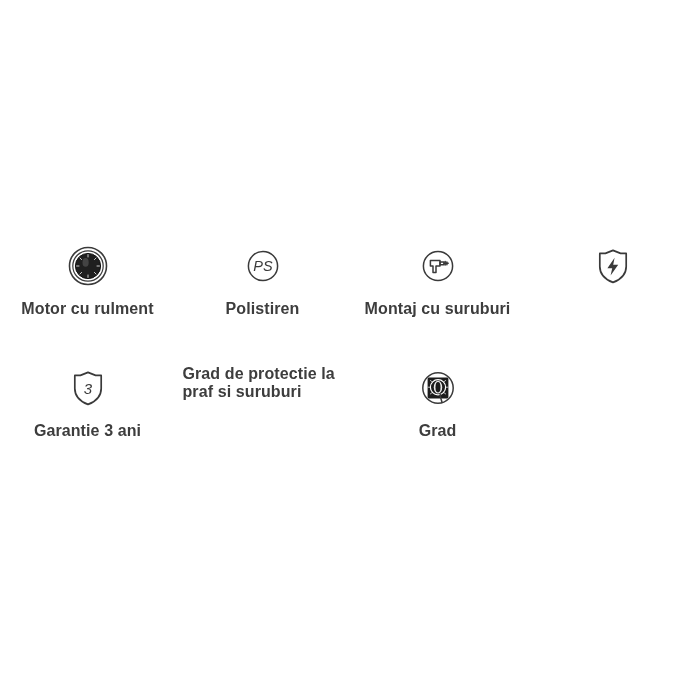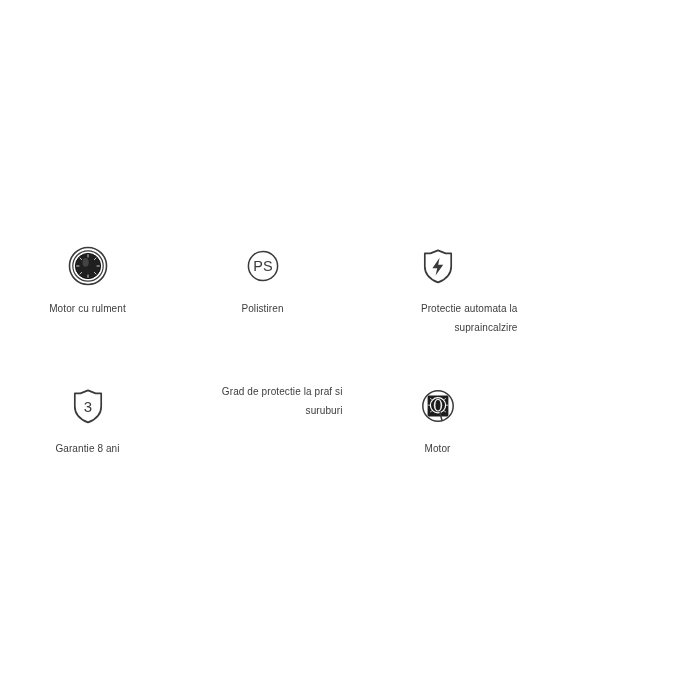--- a/index.html
+++ b/index.html
@@ -46,34 +46,35 @@
 
   .feature-cell.empty {
     visibility: hidden;
   }
 
   .feature-icon {
     width: 46px;
     height: 46px;
     display: block;
     margin: 0 0 11px 0;
+    font-style: italic;
   }
 
   .feature-icon svg {
     display: block;
     width: 46px;
     height: 46px;
   }
 
   .feature-label {
-    font-size: 10px;
+    font-size: 16px;
     line-height: 18.5px;
     color: #3d3d3d;
-    text-align: right;
-    font-weight: 400;
+    text-align: left;
+    font-weight: 700;
     letter-spacing: 0.1px;
     white-space: pre-line;
     max-width: 160px;
   }
 </style>
 </head>
 <body>
 
 <div id="feature-grid">
 
@@ -105,43 +106,57 @@
     <div class="feature-cell">
       <span class="feature-icon">
         <svg viewBox="0 0 46 46" xmlns="http://www.w3.org/2000/svg">
           <circle cx="23" cy="23" r="14.6" fill="none" stroke="#3a3a3a" stroke-width="1.5"></circle>
           <text x="23" y="28.2" text-anchor="middle" font-family="Liberation Sans, DejaVu Sans, sans-serif" font-size="14.5" fill="#3a3a3a" letter-spacing="0.2">PS</text>
         </svg>
       </span>
       <span class="feature-label">Polistiren</span>
     </div>
 
+    <div class="feature-cell">
+      <span class="feature-icon">
+        <svg viewBox="0 0 46 46" xmlns="http://www.w3.org/2000/svg">
+          <circle cx="23" cy="23" r="14.6" fill="none" stroke="#3a3a3a" stroke-width="1.5"></circle>
+          <g fill="none" stroke="#3a3a3a" stroke-width="1.5" stroke-linejoin="round" stroke-linecap="round">
+            <path d="M15.4 17.6 h9.6 v5.4 h-4.0 v6.6 h-3.0 v-6.6 h-2.6 z"></path>
+            <path d="M25.0 18.9 h4.0 v2.9 h-4.0 z"></path>
+            <line x1="29.0" y1="20.3" x2="33.2" y2="20.3"></line>
+            <line x1="30.2" y1="18.6" x2="30.2" y2="22.0"></line>
+            <line x1="31.9" y1="18.9" x2="31.9" y2="21.7"></line>
+          </g>
+        </svg>
+      </span>
+      <span class="feature-label">Montaj cu suruburi</span>
+    </div>
 
     <div class="feature-cell">
       <span class="feature-icon">
         <svg viewBox="0 0 46 46" xmlns="http://www.w3.org/2000/svg">
           <path d="M23 7.4 L30.6 10.4 L36.2 10.4 L36.2 23.4 C36.2 31.3 30.6 36.5 23 39.4 C15.4 36.5 9.8 31.3 9.8 23.4 L9.8 10.4 L15.4 10.4 Z" fill="none" stroke="#3a3a3a" stroke-width="1.7" stroke-linejoin="round"></path>
           <path d="M24.6 14.8 L17.4 25.2 L22.2 25.2 L20.6 32.6 L28.2 21.8 L23.2 21.8 Z" fill="#3a3a3a"></path>
         </svg>
       </span>
-      <span class="feature-label">Protectie automata la supraincalzire</span>
     </div>
 
   </div>
 
   <div class="feature-row row-2">
 
     <div class="feature-cell">
       <span class="feature-icon">
         <svg viewBox="0 0 46 46" xmlns="http://www.w3.org/2000/svg">
           <path d="M23 7.4 L30.6 10.4 L36.2 10.4 L36.2 23.4 C36.2 31.3 30.6 36.5 23 39.4 C15.4 36.5 9.8 31.3 9.8 23.4 L9.8 10.4 L15.4 10.4 Z" fill="none" stroke="#3a3a3a" stroke-width="1.7" stroke-linejoin="round"></path>
           <text x="23" y="28.6" text-anchor="middle" font-family="Liberation Sans, DejaVu Sans, sans-serif" font-size="15" fill="#3a3a3a">3</text>
         </svg>
       </span>
-      <span class="feature-label">Garantie 8 ani</span>
+      <span class="feature-label">Garantie 3 ani</span>
     </div>
 
     <div class="feature-cell">
       <span class="feature-label">Grad de protectie la praf si suruburi</span>
     </div>
 
     <div class="feature-cell">
       <span class="feature-icon">
         <svg viewBox="0 0 46 46" xmlns="http://www.w3.org/2000/svg">
           <circle cx="23" cy="23" r="15.2" fill="none" stroke="#3a3a3a" stroke-width="1.5"></circle>
@@ -153,20 +168,20 @@
             <line x1="28.6" y1="17.0" x2="31.0" y2="15.2"></line>
             <line x1="30.6" y1="22.2" x2="33.2" y2="22.2"></line>
             <line x1="28.6" y1="27.4" x2="31.0" y2="29.2"></line>
             <line x1="17.4" y1="17.0" x2="15.0" y2="15.2"></line>
             <line x1="15.4" y1="22.2" x2="12.8" y2="22.2"></line>
             <line x1="17.4" y1="27.4" x2="15.0" y2="29.2"></line>
           </g>
           <path d="M25.2 29.4 C25.2 33.0 26.6 34.6 27.0 37.4" fill="none" stroke="#3a3a3a" stroke-width="1.5" stroke-linecap="round"></path>
         </svg>
       </span>
-      <span class="feature-label">Motor</span>
+      <span class="feature-label">Grad</span>
     </div>
 
     <div class="feature-cell empty"></div>
 
   </div>
 
 </div>
 
 </body></html>

